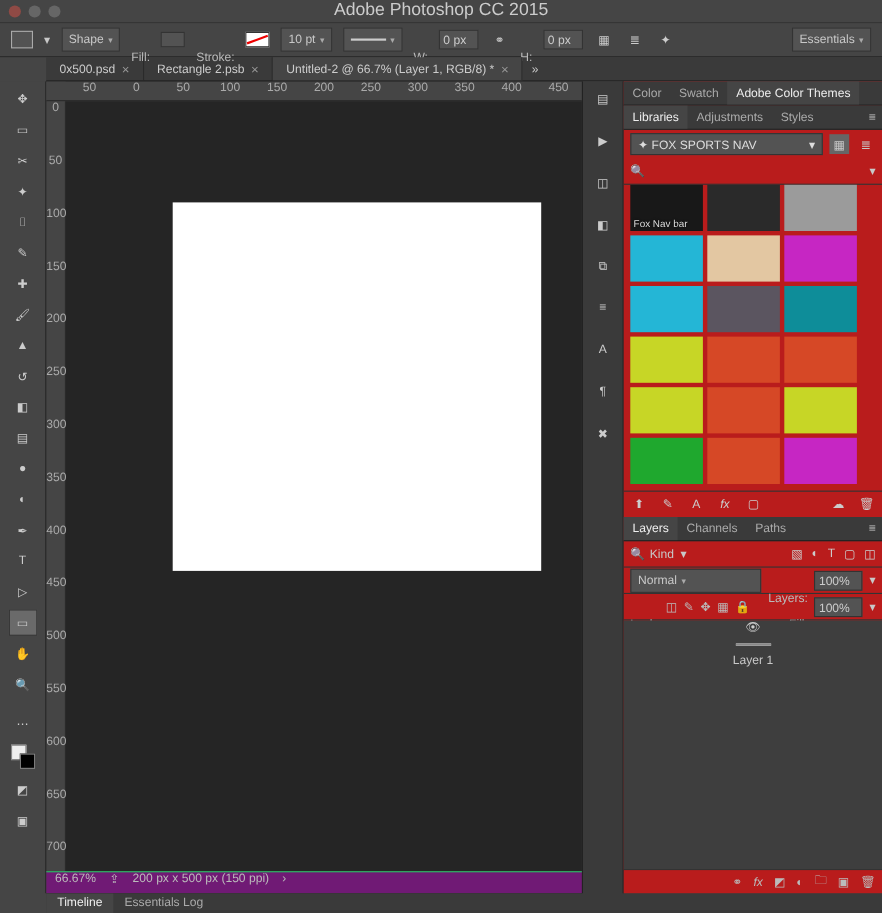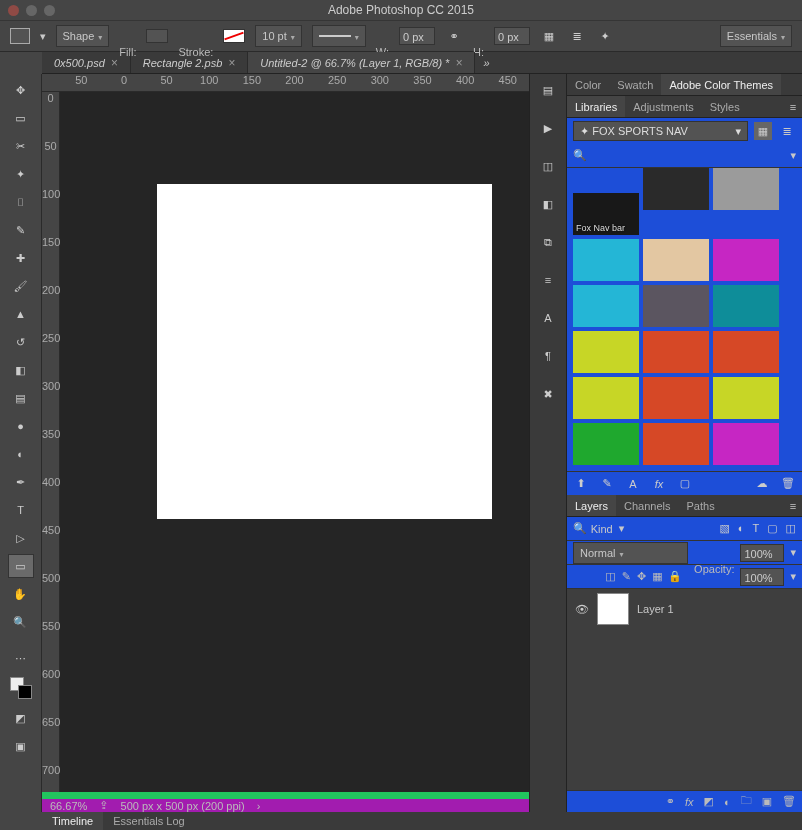--- a/index.html
+++ b/index.html
@@ -1,57 +1,57 @@
 <!DOCTYPE html>
 <html><head>
 <meta charset="utf-8">
 <style>
   * { margin: 0; padding: 0; box-sizing: border-box; font-family: "Helvetica Neue", Arial, sans-serif; font-size: 11px; }
   body { background: #454545; color: #c8c8c8; width: 802px; height: 830px; overflow: hidden; }
   .titlebar { height: 20px; background: #454545; display: flex; align-items: center; position: relative; }
   .traffic { display: flex; gap: 7px; padding-left: 8px; }
   .dot { width: 11px; height: 11px; border-radius: 50%; background: #666; }
   .dot.r { background: #8f4a45; }
-  .title { position: absolute; left: 0; right: 0; text-align: center; color: #ccc; font-size: 12px; }
+  .title { position: absolute; left: 0; right: 0; text-align: center; color: #ccc; font-size: 16px; }
   .options { height: 32px; background: #454545; border-top: 1px solid #353535; border-bottom: 1px solid #2a2a2a; display: flex; align-items: center; gap: 10px; padding: 0 10px; }
   .sw-rect { width: 20px; height: 16px; border: 1px solid #aaa; background: #535353; }
   .dd { display: flex; align-items: center; gap: 4px; background: #535353; border: 1px solid #333; padding: 2px 6px; height: 22px; }
   .dd .chev::after { content: "▾"; color: #aaa; font-size: 8px; }
   .lbl { color: #bbb; margin-top: 32px; }
   .swatch-sm { width: 22px; height: 14px; background: #535353; border: 1px solid #333; display: inline-block; }
   .swatch-sm.red { background: #fff; position: relative; }
   .swatch-sm.red::after { content:""; position:absolute; left:0; right:0; top:45%; height:2px; background:#e00; transform:rotate(-20deg);}
   .inp { width: 36px; height: 18px; background: #535353; border: 1px solid #333; color: #ccc; padding: 0 3px; line-height: 18px; }
   .line-prev { width: 32px; height: 2px; background: #ccc; }
   .icon-btn { width: 18px; height: 18px; display: flex; align-items: center; justify-content: center; color: #ccc; }
   .spacer { flex: 1; }
 
-  .tabbar { height: 22px; background: #3a3a3a; display: flex; align-items: stretch; border-bottom: 1px solid #222; margin-left: 42px; font-style: italic; }
+  .tabbar { height: 22px; background: #3a3a3a; display: flex; align-items: stretch; border-bottom: 1px solid #222; margin-left: 42px; }
   .doc-tab { padding: 0 12px; display: flex; align-items: center; gap: 6px; border-right: 1px solid #2a2a2a; color: #ccc; }
   .doc-tab.active { background: #454545; }
   .x-close::after { content: "×"; color: #999; font-size: 12px; }
   .tab-overflow { padding: 0 8px; display:flex; align-items:center;}
 
   .main { display: flex; height: calc(830px - 20px - 32px - 22px - 18px); }
   .toolcol { width: 42px; background: #454545; border-right: 1px solid #2a2a2a; display: flex; flex-direction: column; align-items: center; padding-top: 4px; gap: 4px; }
   .tool { width: 26px; height: 24px; display: flex; align-items: center; justify-content: center; color: #ccc; position: relative; }
   .tool.sel { background: #6a6a6a; border: 1px solid #333; }
   .canvas-area { flex: 1; background: #252525; position: relative; overflow: hidden; }
   .ruler-h { position: absolute; top: 0; left: 0; right: 0; height: 18px; background: #454545; border-bottom: 1px solid #2a2a2a; display:flex; color:#aaa; font-size:9px;}
   .ruler-h span { width: 50px; text-align:center; }
   .ruler-v { position: absolute; top: 18px; left: 0; bottom: 0; width: 18px; background: #454545; border-right: 1px solid #2a2a2a; display:flex; flex-direction:column; color:#aaa; font-size:9px; writing-mode: horizontal-tb;}
   .ruler-v span { height: 50px; text-align:center; }
   .ruler-corner { position:absolute; top:0; left:0; width:18px; height:18px; background:#454545; border-right:1px solid #2a2a2a; border-bottom:1px solid #2a2a2a;}
   .canvas { position: absolute; top: 110px; left: 115px; width: 335px; height: 335px; background: #fff; }
-  .status { position:absolute; bottom:0; left:0; right:0; height:20px; background:#a21caf; border-top:7px solid #22c55e; display:flex; align-items:flex-end; gap:12px; padding:0 8px; color:#bbb;}
+  .status { position:absolute; bottom:0; left:0; right:0; height:20px; background:#701a75; border-top:1px solid #22c55e; display:flex; align-items:flex-start; gap:12px; padding:0 8px; color:#bbb;}
 
   .midcol { width: 38px; background: #3a3a3a; border-left: 1px solid #222; border-right: 1px solid #222; display:flex; flex-direction:column; align-items:center; padding-top:6px; gap:18px; }
   .midcol .mi { width: 20px; height: 20px; color: #ccc; display:flex; align-items:center; justify-content:center;}
 
-  .panels { width: 235px; background: #1d4ed8; display: flex; flex-direction: column; }
+  .panels { width: 235px; background: #b91c1c; display: flex; flex-direction: column; }
   .ptabs { height: 22px; display: flex; background: #3a3a3a; border-bottom: 1px solid #222; align-items: stretch; }
   .ptab { padding: 0 8px; display: flex; align-items: center; color: #aaa; }
   .ptab.active { background: #454545; color: #eee; }
   .ptab-flex { flex:1; }
   .menu-btn { width: 18px; display:flex; align-items:center; justify-content:center;}
 
   .lib-bar { height: 26px; display:flex; align-items:center; padding: 0 6px; gap:6px; }
   .lib-dd { flex:1; background:#535353; border:1px solid #333; height:20px; display:flex; align-items:center; padding:0 6px; color:#ddd; justify-content:space-between;}
   .view-btn { width:18px; height:18px; background:#666; display:flex; align-items:center; justify-content:center;}
   .search-bar { height:24px; display:flex; align-items:center; padding:0 6px; gap:6px; border-bottom: 1px solid #333; }
@@ -66,21 +66,21 @@
   .lib-footer .fspacer { flex:1; }
 
   .layers-panel { flex:1; display:flex; flex-direction:column; min-height: 0; }
   .ltop { height: 24px; display:flex; align-items:center; gap:6px; padding:0 6px; border-bottom:1px solid #333;}
   .kind-dd { display:flex; align-items:center; gap:4px; }
   .lfilter { display:flex; gap:8px; margin-left:auto; color:#ccc;}
   .lrow2 { height:24px; display:flex; align-items:center; padding:0 6px; gap:6px; border-bottom:1px solid #333;}
   .lrow3 { height:24px; display:flex; align-items:center; padding:0 6px; gap:6px; border-bottom:1px solid #333;}
   .lock-icons { display:flex; gap:6px; color:#bbb;}
   .laybody { flex:1; background:#3e3e3e; overflow:auto;}
-  .layer { height: 40px; display:flex; align-items:center; gap:8px; padding:0 8px;}
+  .layer { height: 40px; display:flex; align-items:center; gap:8px; padding:0 8px;flex-direction:column;}
   .eye::before { content:"👁"; font-size:11px; color:#ccc;}
   .thumb { width: 32px; height: 32px; background:#fff; border:1px solid #888;}
   .lfoot { height:22px; border-top:1px solid #333; display:flex; align-items:center; justify-content:flex-end; gap:10px; padding:0 6px; color:#bbb;}
 
   .bottom-tabs { height:18px; background:#3a3a3a; display:flex; align-items:stretch; margin-left:42px;}
   .btab { padding:0 10px; display:flex; align-items:center; color:#aaa;}
   .btab.active { background:#454545; color:#eee;}
 </style>
 </head>
 <body>
@@ -208,21 +208,21 @@
         <span>500</span>
         <span>550</span>
         <span>600</span>
         <span>650</span>
         <span>700</span>
     </div>
     <div class="canvas"></div>
     <div class="status">
       <span>66.67%</span>
       <span>⇪</span>
-      <span>500 px x 500 px (200 ppi)</span>
+      <span>200 px x 500 px (150 ppi)</span>
       <span>›</span>
     </div>
   </div>
 
   <div class="midcol">
     <div class="mi">▤</div>
     <div class="mi">▶</div>
     <div class="mi">◫</div>
     <div class="mi">◧</div>
     <div class="mi">⧉</div>
@@ -254,21 +254,21 @@
           <span>▾</span>
       </div>
       <div class="view-btn">▦</div>
       <div class="view-btn" style="background:transparent">≣</div>
     </div>
     <div class="search-bar">
       <div class="search-fld">🔍</div>
       <span>▾</span>
     </div>
     <div class="swatches" id="sw-grid">
-        <div class="sw" style="background: rgb(24, 24, 24); margin-top: 25px;">
+        <div class="sw" style="background: rgb(24, 24, 24);">
           <div class="sw-cap">Fox Nav bar</div>
         </div>
         <div class="sw" style="background: rgb(42, 42, 42);"></div>
         <div class="sw" style="background: rgb(155, 155, 155);"></div>
         <div class="sw" style="background: rgb(36, 182, 214);"></div>
         <div class="sw" style="background: rgb(227, 199, 162);"></div>
         <div class="sw" style="background: rgb(198, 38, 195);"></div>
         <div class="sw" style="background: rgb(36, 182, 214);"></div>
         <div class="sw" style="background: rgb(91, 85, 96);"></div>
         <div class="sw" style="background: rgb(14, 141, 153);"></div>
@@ -312,21 +312,21 @@
           <span>T</span>
           <span>▢</span>
           <span>◫</span>
         </div>
       </div>
       <div class="lrow2">
         <div class="dd" style="flex:1">
             <span>Normal</span>
             <span class="chev"></span>
           </div>
-        <span class="lbl">Opacity:</span>
+        <span class="lbl">Layers:</span>
         <span class="inp" style="width:44px">100%</span>
           <span>▾</span>
       </div>
       <div class="lrow3">
         <span class="lbl">Lock:</span>
         <div class="lock-icons">
           <span>◫</span>
           <span>✎</span>
           <span>✥</span>
           <span>▦</span>

